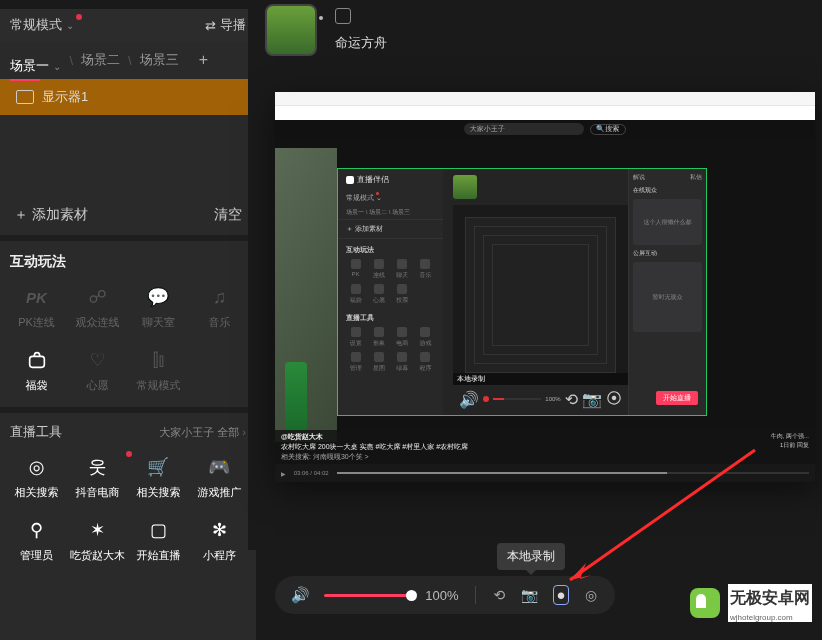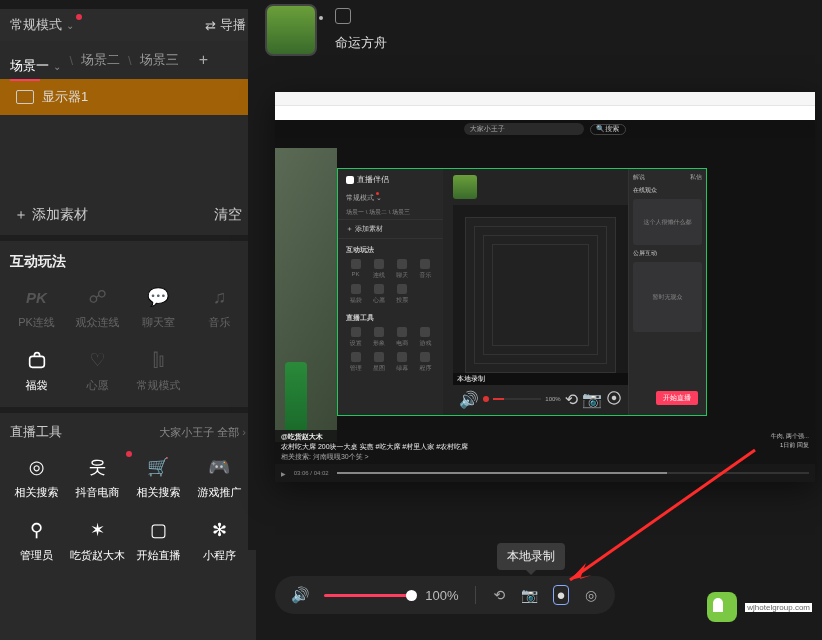--- a/index.html
+++ b/index.html
@@ -332,15 +332,16 @@
 </div>
 
 <svg class="arrow-line" viewBox="0 0 200 145">
   <line x1="195" y1="5" x2="10" y2="135" stroke="#ff2a2a" stroke-width="3"></line>
   <polygon points="10,135 26,118 20,134 32,130" fill="#ff2a2a"></polygon>
 </svg>
 
 <div class="watermark">
   <div class="wlogo"></div>
   <div>
+    <div class="wtxt">无极安卓网</div>
     <span class="wsub">wjhotelgroup.com</span>
   </div>
 </div>
 
 </body></html>

